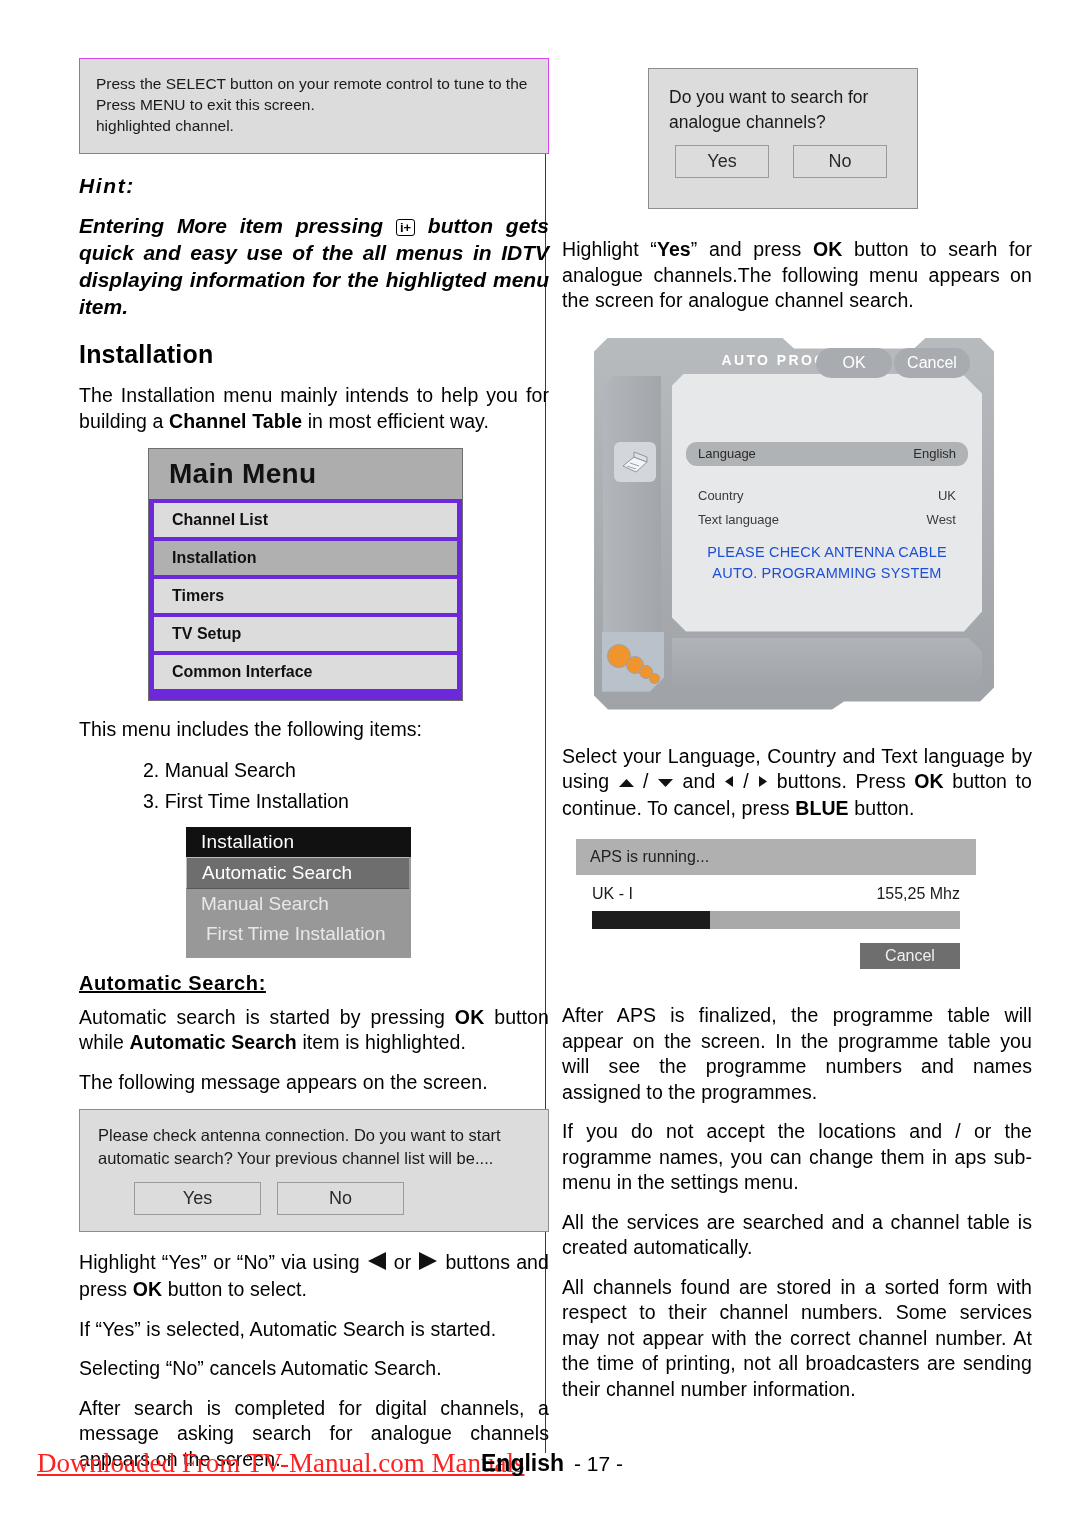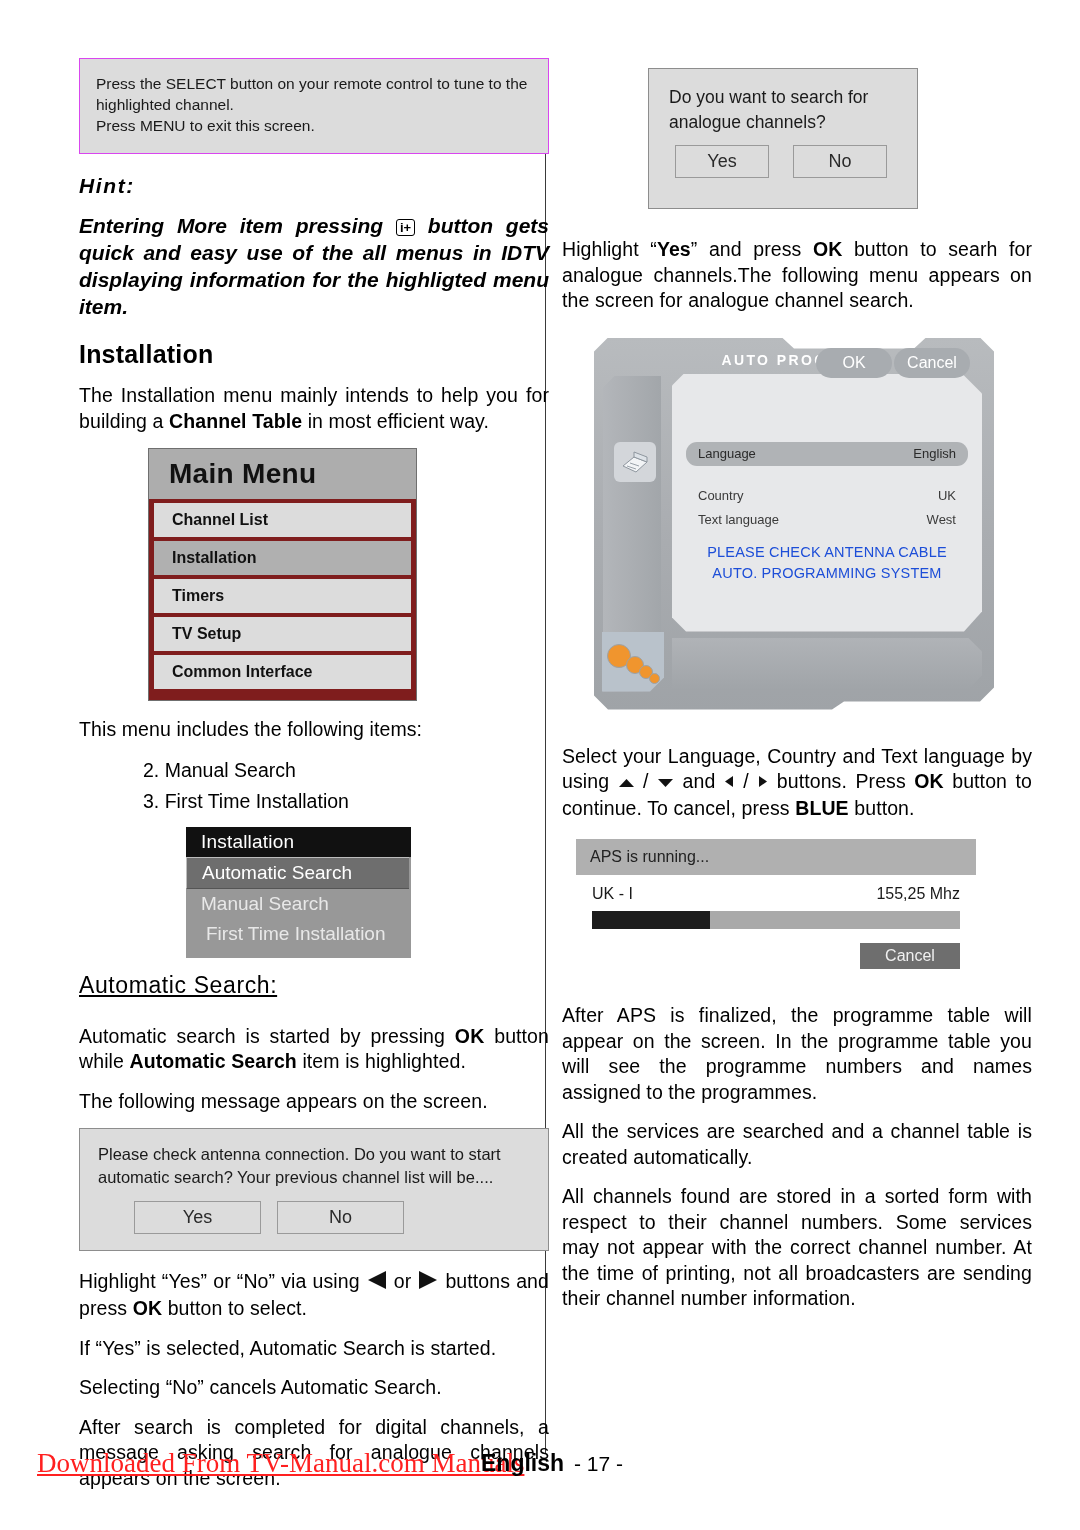--- a/index.html
+++ b/index.html
@@ -54,23 +54,23 @@
     font-size:13px;font-style:normal;font-weight:bold;
     padding:0 3px;line-height:15px;vertical-align:1px;
     letter-spacing:0;
   }
   h2.section{
     font-size:25px;font-weight:bold;margin:0 0 14px 0;letter-spacing:.2px;
   }
 
   
   .mainmenu{
-    width:269px;margin:14px 0 0 69px;
+    width:315px;margin:14px 0 0 69px;
     border:1.5px solid #6f6f6f;
-    background:#7f1d1d;
+    background:#6d28d9;
     box-sizing:border-box;
     padding-bottom:7px;
   }
   .mm-title{
     background:#adadad;
     font-size:28px;font-weight:bold;
     padding:9px 0 9px 20px;
     color:#111;
     letter-spacing:.3px;
   }
@@ -107,22 +107,22 @@
   .sm-item.sel{
     background:#6e6e6e;color:#fff;
     border-top:1px solid #bdbdbd;
     border-left:1px solid #bdbdbd;
     border-bottom:1px solid #555;
     margin-right:2px;
   }
   .sm-item.ind{padding-left:20px;}
 
   .subhead{
-    font-size:23px;font-weight:normal;text-decoration:underline;
-    letter-spacing:.6px;margin:14px 0 25px 0;
+    font-size:20px;font-weight:bold;text-decoration:underline;
+    letter-spacing:.6px;margin:14px 0 10px 0;
   }
 
   
   .dlg{
     border:1px solid #8d8d8d;background:#dcdcdc;
     box-sizing:border-box;padding:14px 18px 16px 18px;
   }
   .dlg .txt{font-size:16.5px;line-height:23px;color:#1a1a1a;}
   .dlg-btnrow{display:flex;gap:16px;margin-top:12px;}
   .dlg-btn{
@@ -236,22 +236,22 @@
 <body>
 
 <div class="page">
 
   <div class="divider"></div>
 
   <div class="col col-left" style="top:58px;">
 
     <div class="infobox" style="height:96px;">
       <div class="line">Press the SELECT button on your remote control to tune to the</div>
+      <div class="line">Press MENU to exit this screen.</div>
       <div class="line">highlighted channel.</div>
-      <div class="line">Press MENU to exit this screen.</div>
     </div>
 
     <div class="hint-label">Hint:</div>
 
     <div class="hint-body"><span>Entering More item pressing </span><span class="ibtn">i+</span><span> button gets quick  and easy use of the all menus in IDTV displaying information for the highligted menu item.</span></div>
 
     <h2 class="section">Installation</h2>
 
     <p class="para"><span>The Installation menu mainly intends to help you for building a </span><b>Channel Table</b><span> in most efficient way.</span></p>
 
@@ -381,20 +381,21 @@
           <span>155,25  Mhz</span>
         </div>
         <div class="aps-bar">
           <div class="fill" style="width:32%;"></div>
         </div>
         <div class="aps-cancel">Cancel</div>
       </div>
     </div>
 
     <p class="para" style="margin-top:20px;"> After APS is finalized, the programme table will appear on the screen. In the programme table you will see the programme numbers and names assigned to the programmes.</p>
+    <p class="para">If you do not accept the locations and / or the rogramme names, you can change them in aps sub-menu in the settings menu.</p>
     <p class="para">All the services are searched and a channel table is created automatically.</p>
     <p class="para">All channels found are stored in a sorted form with respect to their channel numbers.  Some services may not appear with the correct channel number.  At the time of printing, not all broadcasters are sending their channel number information.</p>
 
   </div>
 
   <div class="footer-link">Downloaded From TV-Manual.com Manuals</div>
   <div class="footer-lang">English</div>
   <div class="footer-page">- 17 -</div>
 
 </div>

